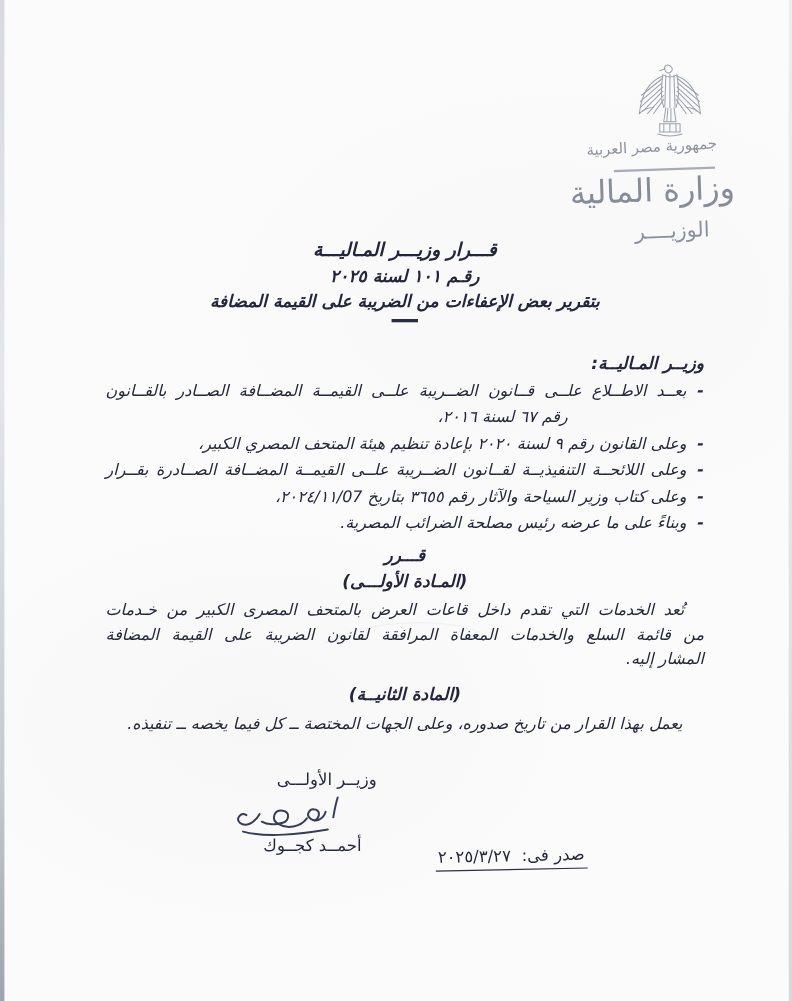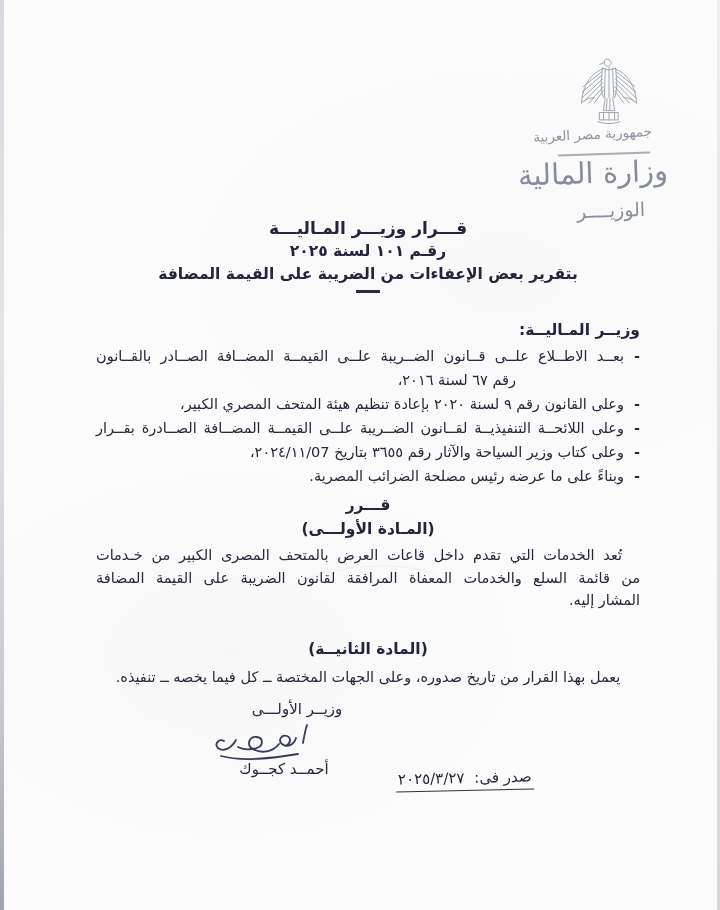--- a/index.html
+++ b/index.html
@@ -24,41 +24,41 @@
     font-size:13.5px;color:#8d929e;transform:rotate(-3deg);}
   .head-rule{position:absolute;top:153px;left:558px;width:92px;height:2px;
     background:#a8acb6;transform:rotate(-2deg);}
   .ministry{position:absolute;top:156px;left:498px;width:190px;text-align:center;
     font-size:29px;color:#868c99;transform:rotate(-2deg);}
   .minister-office{position:absolute;top:199px;left:556px;width:110px;text-align:center;
     font-size:19px;color:#8a90a0;transform:rotate(-2deg);}
 
   
   .content{position:absolute;top:0;right:0;box-sizing:border-box;width:100%;height:100%;
-    padding:216px 80px 0 96px;font-size:14.5px;line-height:24px;}
+    padding:216px 80px 0 96px;font-size:14.5px;line-height:24px;font-style:italic;}
   .t1{text-align:center;font-weight:bold;font-size:17px;line-height:24px;color:#23263a;}
   .t2{text-align:center;font-weight:bold;font-size:15.5px;line-height:23px;color:#23263a;}
   .t3{text-align:center;font-weight:bold;font-size:15.5px;line-height:23px;color:#23263a;}
   .t-dash{width:24px;height:3px;background:#2b2e3e;margin:4px auto 2px auto;}
   .preamble-heading{font-weight:bold;font-size:15.5px;margin-top:25px;color:#23263a;}
   .bullets{margin-top:2px;}
   .bullet{display:flex;}
   .marker{width:16px;font-weight:bold;flex:0 0 16px;}
   .b-body{flex:1;}
   .b-line{display:block;}
   .just{text-align:justify;text-align-last:justify;}
   .indent-deep{padding-right:108px;}
   .indent-mid{padding-right:56px;}
   .decided{text-align:center;font-weight:bold;font-size:15.5px;margin-top:5px;color:#23263a;}
   .article-heading{text-align:center;font-weight:bold;font-size:15.5px;color:#23263a;}
   .article1{margin-top:3px;line-height:22.5px;}
   .p-line{display:block;}
   .p-first{text-indent:18px;}
   .p-last{text-align:right;}
-  .article2-heading{margin-top:25px;}
+  .article2-heading{margin-top:7px;}
   .article2-text{text-align:center;margin-top:4px;}
 
   
   .sig-title{position:absolute;top:700px;left:250px;width:94px;text-align:center;font-size:15px;}
   .sig-scribble{position:absolute;top:717px;left:203px;}
   .sig-name{position:absolute;top:760px;left:232px;width:104px;text-align:center;font-size:15px;}
   .issued{position:absolute;top:769px;left:396px;font-size:15px;
     border-bottom:1.5px solid #2d3140;padding:0 2px 3px 2px;transform:rotate(-1.2deg);
     white-space:nowrap;}
   .issued .lbl{margin-left:5px;}

